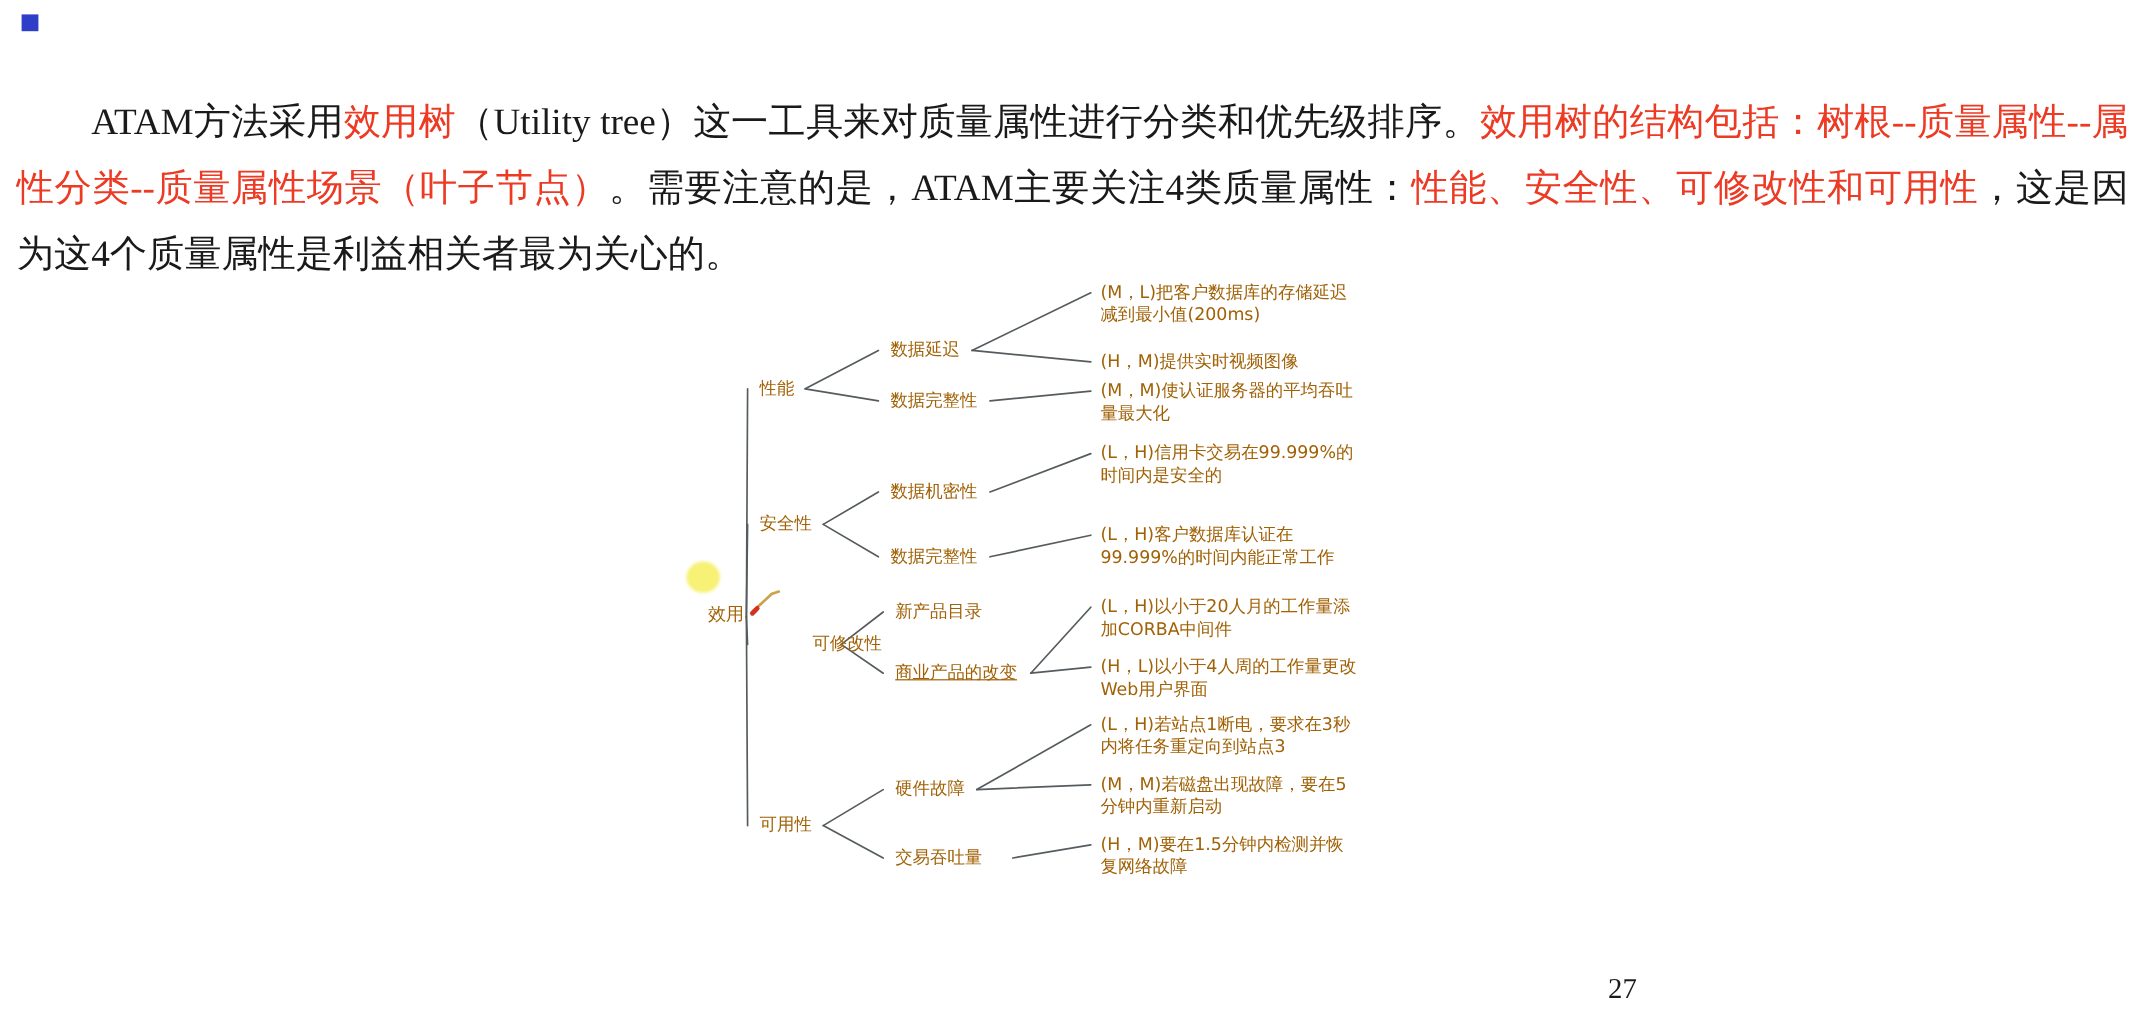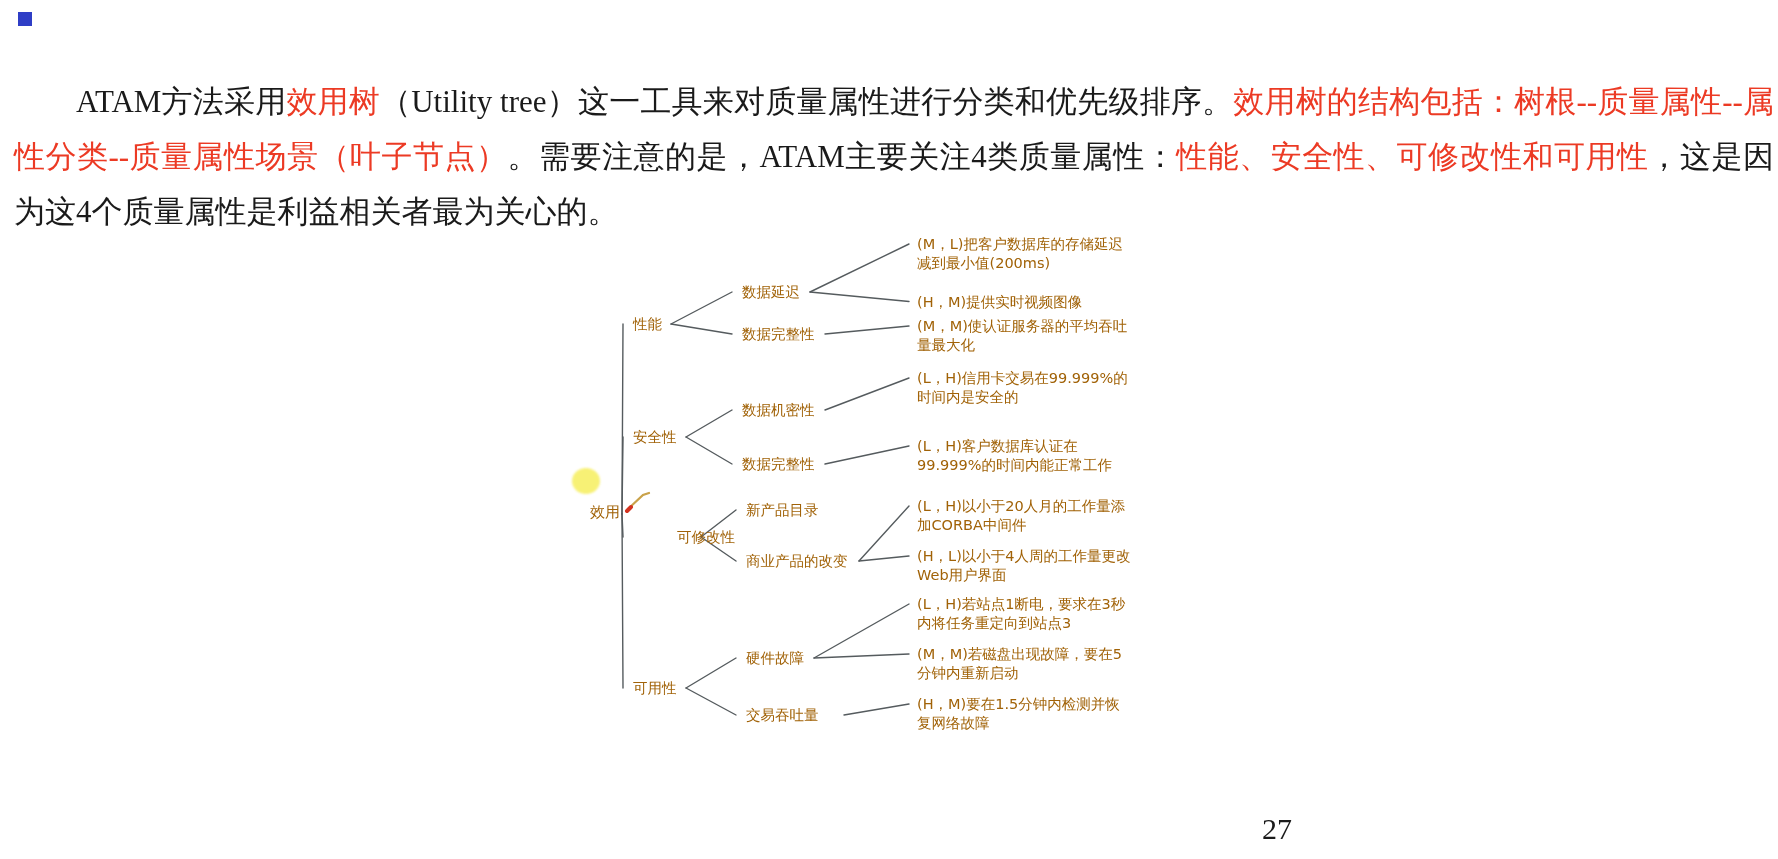--- a/index.html
+++ b/index.html
@@ -93,23 +93,23 @@
     height: 26px;
     border-radius: 50%;
     background: #f7f06a;
     filter: blur(1.2px);
     opacity: 0.92;
   }
 
   
   .page-number {
     position: absolute;
-    left: 1262px;
+    left: 1340px;
     top: 812px;
-    font-size: 30px;
+    font-size: 24px;
     color: #1b1b1b;
     font-family: "Liberation Serif", serif;
   }
 </style>
 </head>
 <body>
 
 <div class="heading-row">
   <span class="bullet-square"></span>
 </div>
@@ -156,21 +156,21 @@
       <div class="node leaf" style="left: 917px; top: 66px;">(H，M)提供实时视频图像</div>
       <div class="node" style="left: 742px; top: 98px;">数据完整性</div>
       <div class="node leaf" style="left: 917px; top: 100px;">(M，M)使认证服务器的平均吞吐量最大化</div>
       <div class="node" style="left: 633px; top: 201px;">安全性</div>
       <div class="node" style="left: 742px; top: 174px;">数据机密性</div>
       <div class="node leaf" style="left: 917px; top: 152px;">(L，H)信用卡交易在99.999%的时间内是安全的</div>
       <div class="node" style="left: 742px; top: 228px;">数据完整性</div>
       <div class="node leaf" style="left: 917px; top: 220px;">(L，H)客户数据库认证在99.999%的时间内能正常工作</div>
       <div class="node" style="left: 633px; top: 301px; margin-left: 44px;">可修改性</div>
       <div class="node" style="left: 746px; top: 274px;">新产品目录</div>
-      <div class="node" style="left: 746px; top: 325px;">商业产品的改变</div>
+      <div class="node" style="left: 746px; top: 325px; text-decoration: underline;">商业产品的改变</div>
       <div class="node leaf" style="left: 917px; top: 280px;">(L，H)以小于20人月的工作量添加CORBA中间件</div>
       <div class="node leaf" style="left: 917px; top: 330px;">(H，L)以小于4人周的工作量更改Web用户界面</div>
       <div class="node" style="left: 633px; top: 452px;">可用性</div>
       <div class="node" style="left: 746px; top: 422px;">硬件故障</div>
       <div class="node leaf" style="left: 917px; top: 378px;">(L，H)若站点1断电，要求在3秒内将任务重定向到站点3</div>
       <div class="node leaf" style="left: 917px; top: 428px;">(M，M)若磁盘出现故障，要在5分钟内重新启动</div>
       <div class="node" style="left: 746px; top: 479px;">交易吞吐量</div>
       <div class="node leaf" style="left: 917px; top: 478px;">(H，M)要在1.5分钟内检测并恢复网络故障</div>
     </div>
 </div>

